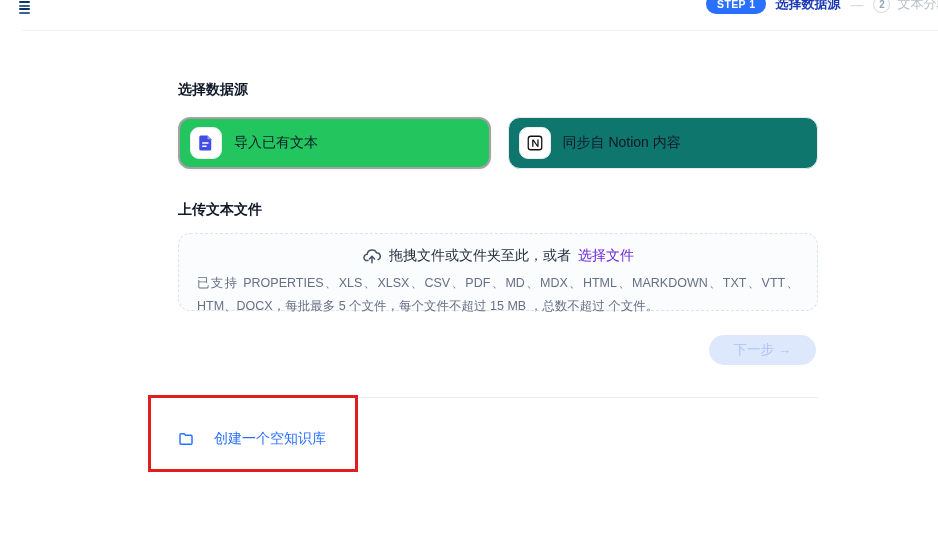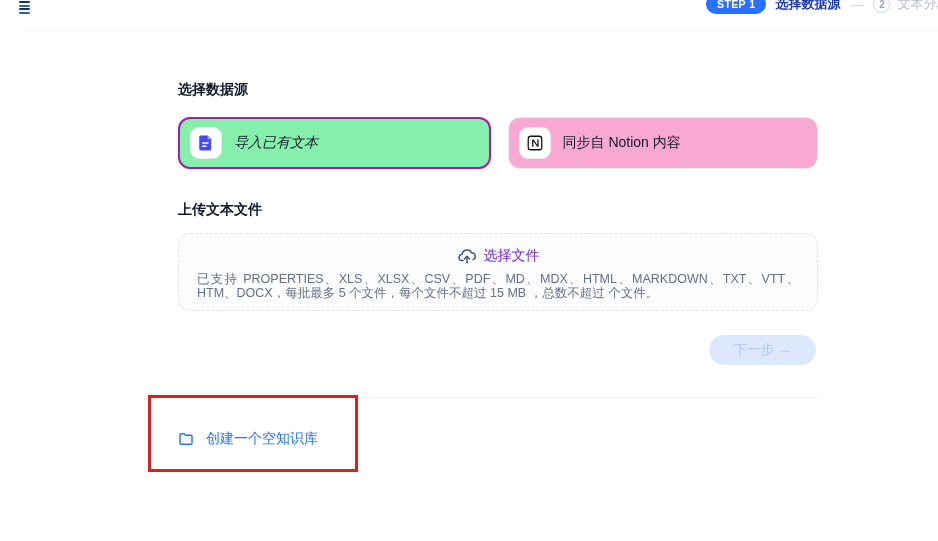--- a/index.html
+++ b/index.html
@@ -55,27 +55,26 @@
   .ds-title { top:81px; }
   .up-title { top:201px; }
 
   
   .cards {
     position:absolute; left:178px; top:117px; width:640px;
     display:flex; gap:17px;
   }
   .card {
     flex:1; height:52px; border-radius:12px;
-    background:#f9a8d4; border:1px solid #e7eaef;
+    background:#0f766e; border:1px solid #e7eaef;
     display:flex; align-items:center; padding:0 10px; cursor:pointer;
   }
   .card.selected {
-    background:#86efac; border:2px solid #a21caf;
+    background:#22c55e; border:2px solid #a3a3a3;
     box-shadow:0 1px 3px rgba(16,24,40,.06);
-    font-style:italic;
   }
   .icon-box {
     width:32px; height:32px; border-radius:9px; flex:0 0 32px;
     background:#fff; border:1px solid #ebedf1;
     display:flex; align-items:center; justify-content:center;
     margin-right:12px;
   }
   .card-label { font-size:14px; color:#101828; }
 
   
@@ -83,41 +82,41 @@
     position:absolute; left:178px; top:233px; width:640px; height:78px;
     border:1px dashed #dde1e8; background:#fbfcfe; border-radius:12px;
     padding:11px 18px 0 18px;
   }
   .dz-row1 {
     display:flex; align-items:center; justify-content:center; gap:7px;
     font-size:14px; color:#1d2939; height:22px;
   }
   .dz-link { color:#6d28d9; cursor:pointer; text-decoration:none; }
   .dz-hint {
-    margin-top:5px; font-size:12.5px; line-height:14px;
+    margin-top:5px; font-size:12.5px; line-height:23px;
     color:#667085; text-align:justify;
   }
 
   
   .next-btn {
     position:absolute; left:709px; top:335px; width:107px; height:30px;
     border:none; border-radius:15px; background:#dee8fd; color:#abc3f9;
     font-size:13.5px; font-family:inherit;
     display:flex; align-items:center; justify-content:center;
     cursor:not-allowed;
   }
 
   
   .divider {
     position:absolute; left:178px; top:397px; width:640px; height:1px;
     background:#ebedf1;
   }
   .create-link {
     position:absolute; left:178px; top:430px;
-    display:flex; align-items:center; gap:12px;
+    display:flex; align-items:center; gap:20px;
     color:#2970ff; font-size:14px; cursor:pointer; text-decoration:none;
   }
 
   
   .red-box {
     position:absolute; left:148px; top:395px; width:210px; height:77px;
     border:3px solid #e01e1e; z-index:5; pointer-events:none;
   }
 
   svg { display:block; }
@@ -174,20 +173,21 @@
 
 <div class="dropzone">
   <div class="dz-row1">
     <span>
       <svg width="20" height="20" viewBox="0 0 24 24" fill="none" stroke="#475467" stroke-width="1.8" stroke-linecap="round" stroke-linejoin="round">
         <path d="M19.4 16.4A4.3 4.3 0 0 0 17.6 8.2 6 6 0 0 0 6.2 10 3.9 3.9 0 0 0 4.6 17.4h2.6"></path>
         <path d="M12 12.5v7.5"></path>
         <path d="M8.9 15.5 12 12.4l3.1 3.1"></path>
       </svg>
     </span>
+    <span>拖拽文件或文件夹至此，或者</span>
     <a class="dz-link">选择文件</a>
   </div>
   <div class="dz-hint">已支持 PROPERTIES、XLS、XLSX、CSV、PDF、MD、MDX、HTML、MARKDOWN、TXT、VTT、HTM、DOCX，每批最多 5 个文件，每个文件不超过 15 MB ，总数不超过 个文件。</div>
 </div>
 
 <button class="next-btn" disabled="">下一步 →</button>
 
 <div class="divider"></div>
 
 <a class="create-link">

